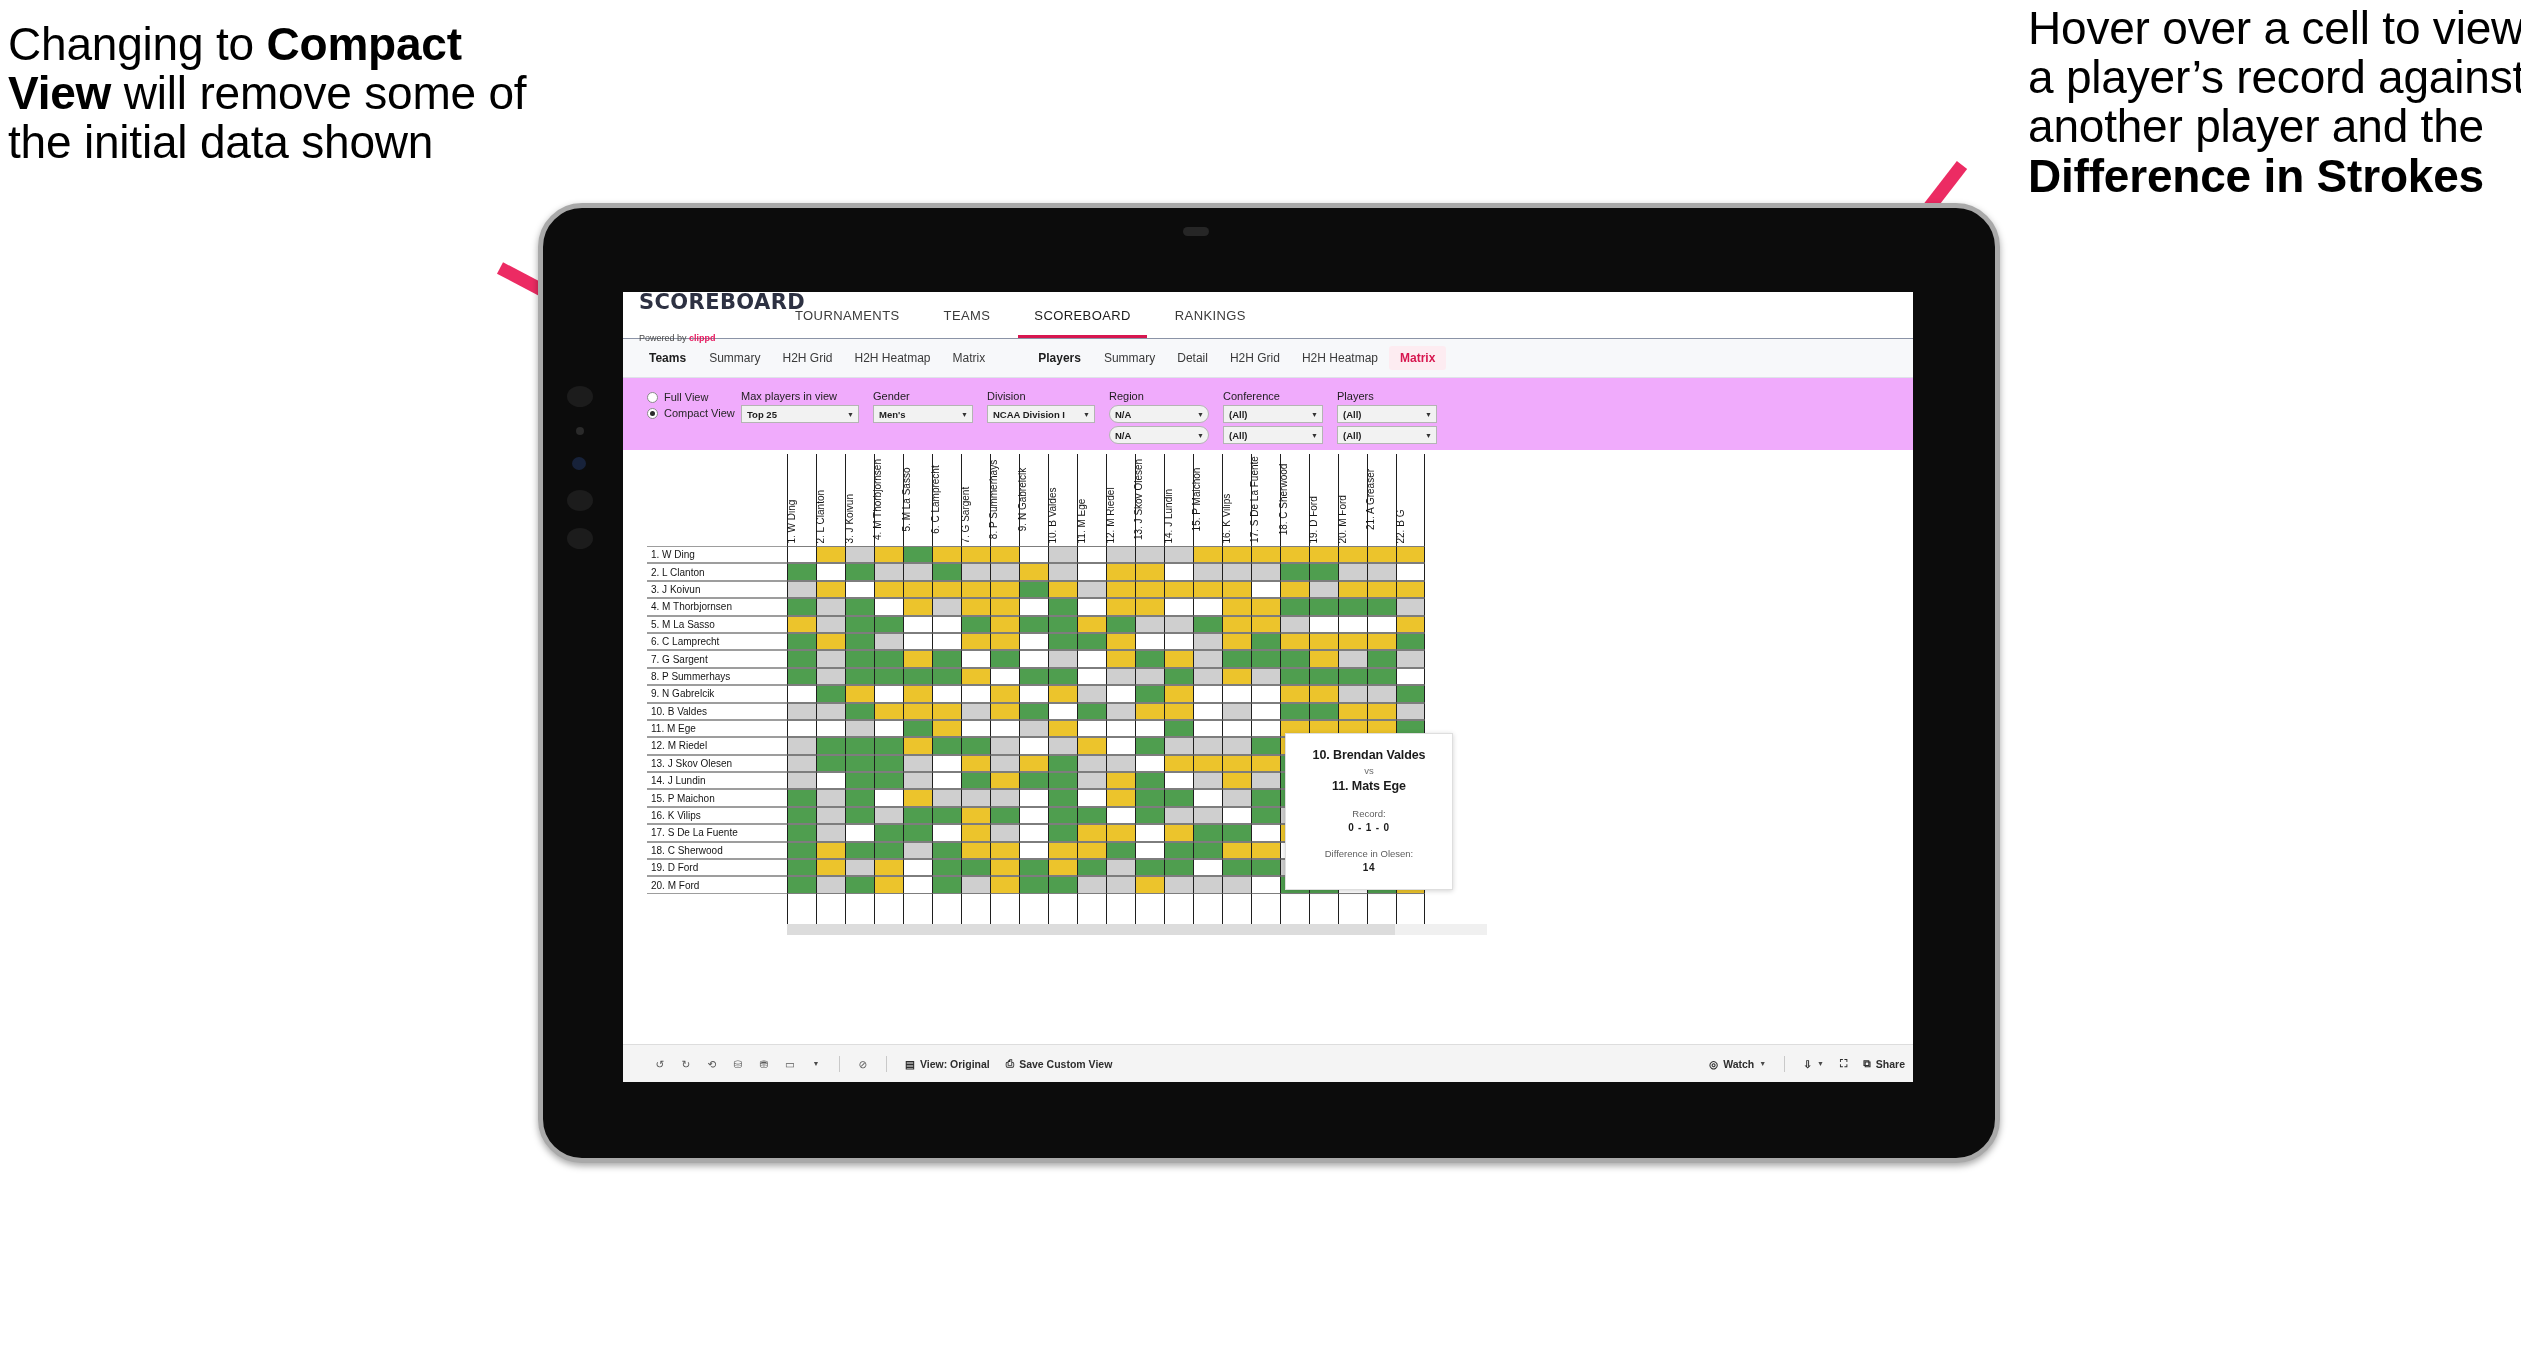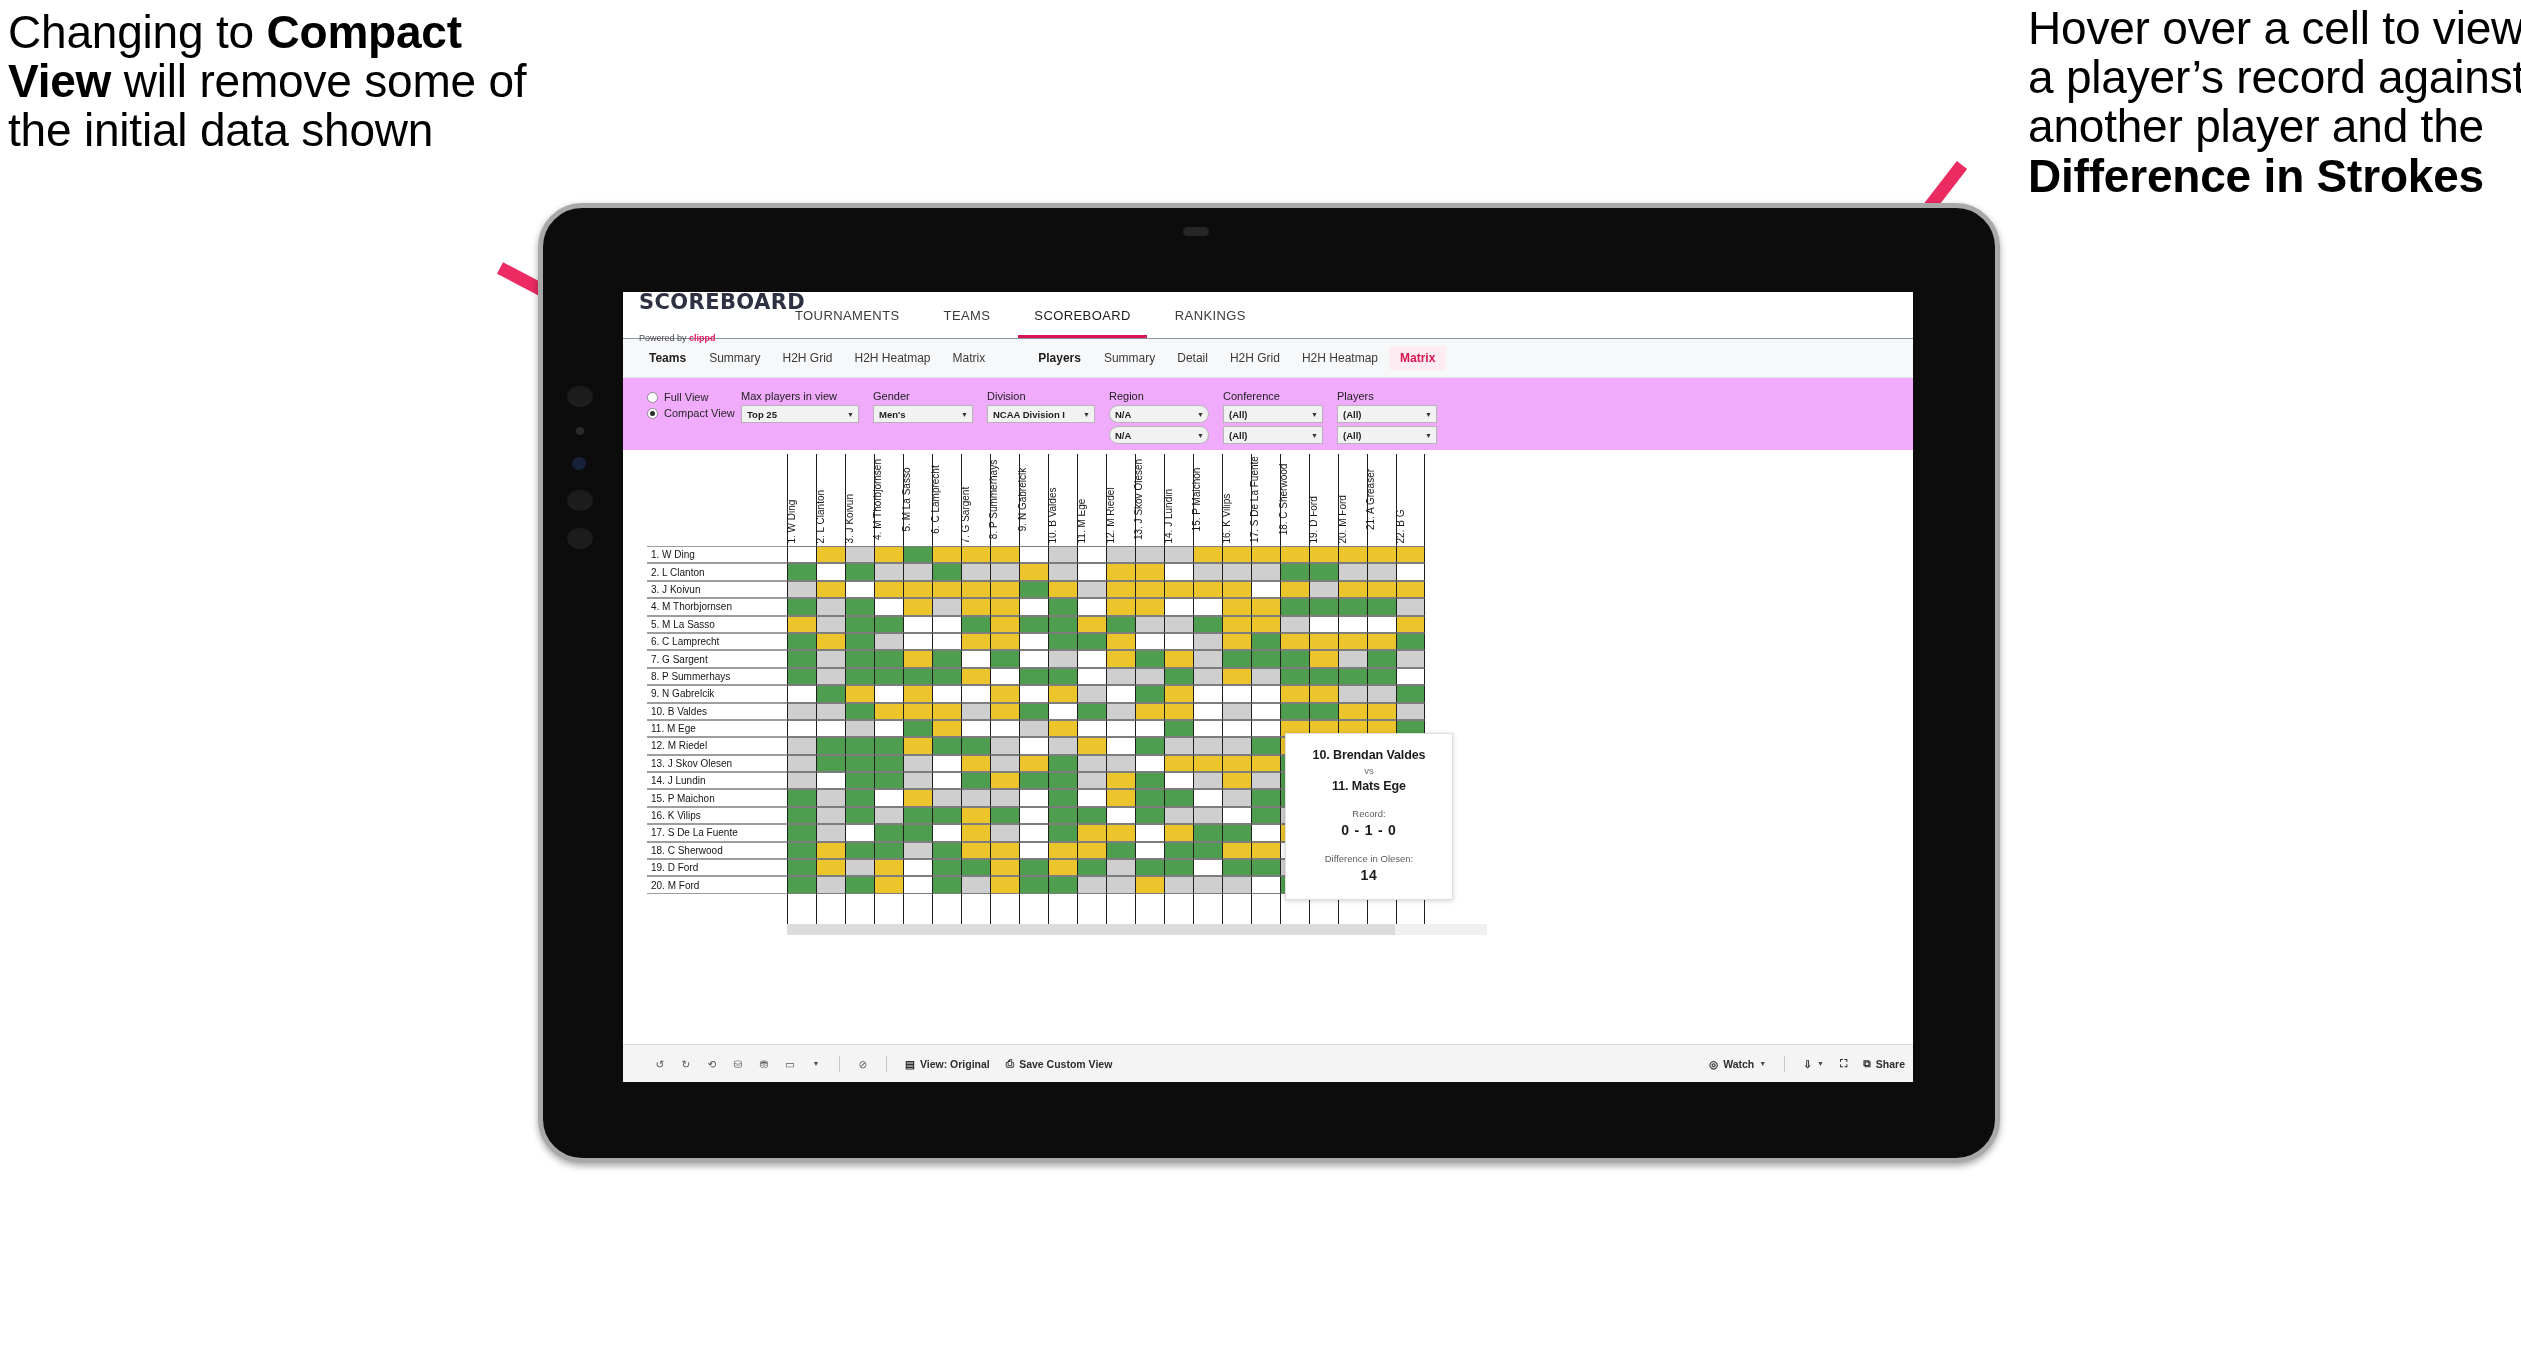--- a/index.html
+++ b/index.html
@@ -13,21 +13,21 @@
   
   .callout {
     position: absolute;
     font-size: 46px;
     line-height: 1.07;
     color: #000;
     font-weight: 400;
     letter-spacing: -0.2px;
   }
   .callout b { font-weight: 700; }
-  #callout-left  { left: 8px;  top: 8px;  width: 560px; }
+  #callout-left  { left: 8px;  top: 20px;  width: 560px; }
   #callout-right { left: 2028px; top: 4px; width: 500px; }
 
   
   #arrow-layer {
     position: absolute; left: 0; top: 0;
     width: 2521px; height: 1356px;
     pointer-events: none;
   }
 
   
@@ -228,21 +228,21 @@
     background: #ffffff;
     border: 1px solid #dedede;
     box-shadow: 0 1px 5px rgba(0,0,0,0.18);
     padding: 14px 10px 16px 10px;
     text-align: center;
     z-index: 40;
   }
   .tt-name { font-size: 12.5px; font-weight: 700; color: #1b1b1b; letter-spacing: -0.1px; }
   .tt-vs { font-size: 9.5px; color: #6e6e6e; margin: 3px 0; }
   .tt-sublabel { font-size: 9.5px; color: #5d5d5d; margin-top: 15px; }
-  .tt-value { font-size: 14px; font-weight: 700; color: #1b1b1b; margin-top: 3px; letter-spacing: 0.8px; }
+  .tt-value { font-size: 10px; font-weight: 700; color: #1b1b1b; margin-top: 3px; letter-spacing: 0.8px; }
 
   
   #bottombar {
     position: absolute; left: 0; right: 0; bottom: 0;
     height: 38px;
     background: #f4f4f4;
     border-top: 1px solid #dddddd;
     display: flex; align-items: center;
     padding-left: 24px;
     gap: 0;

